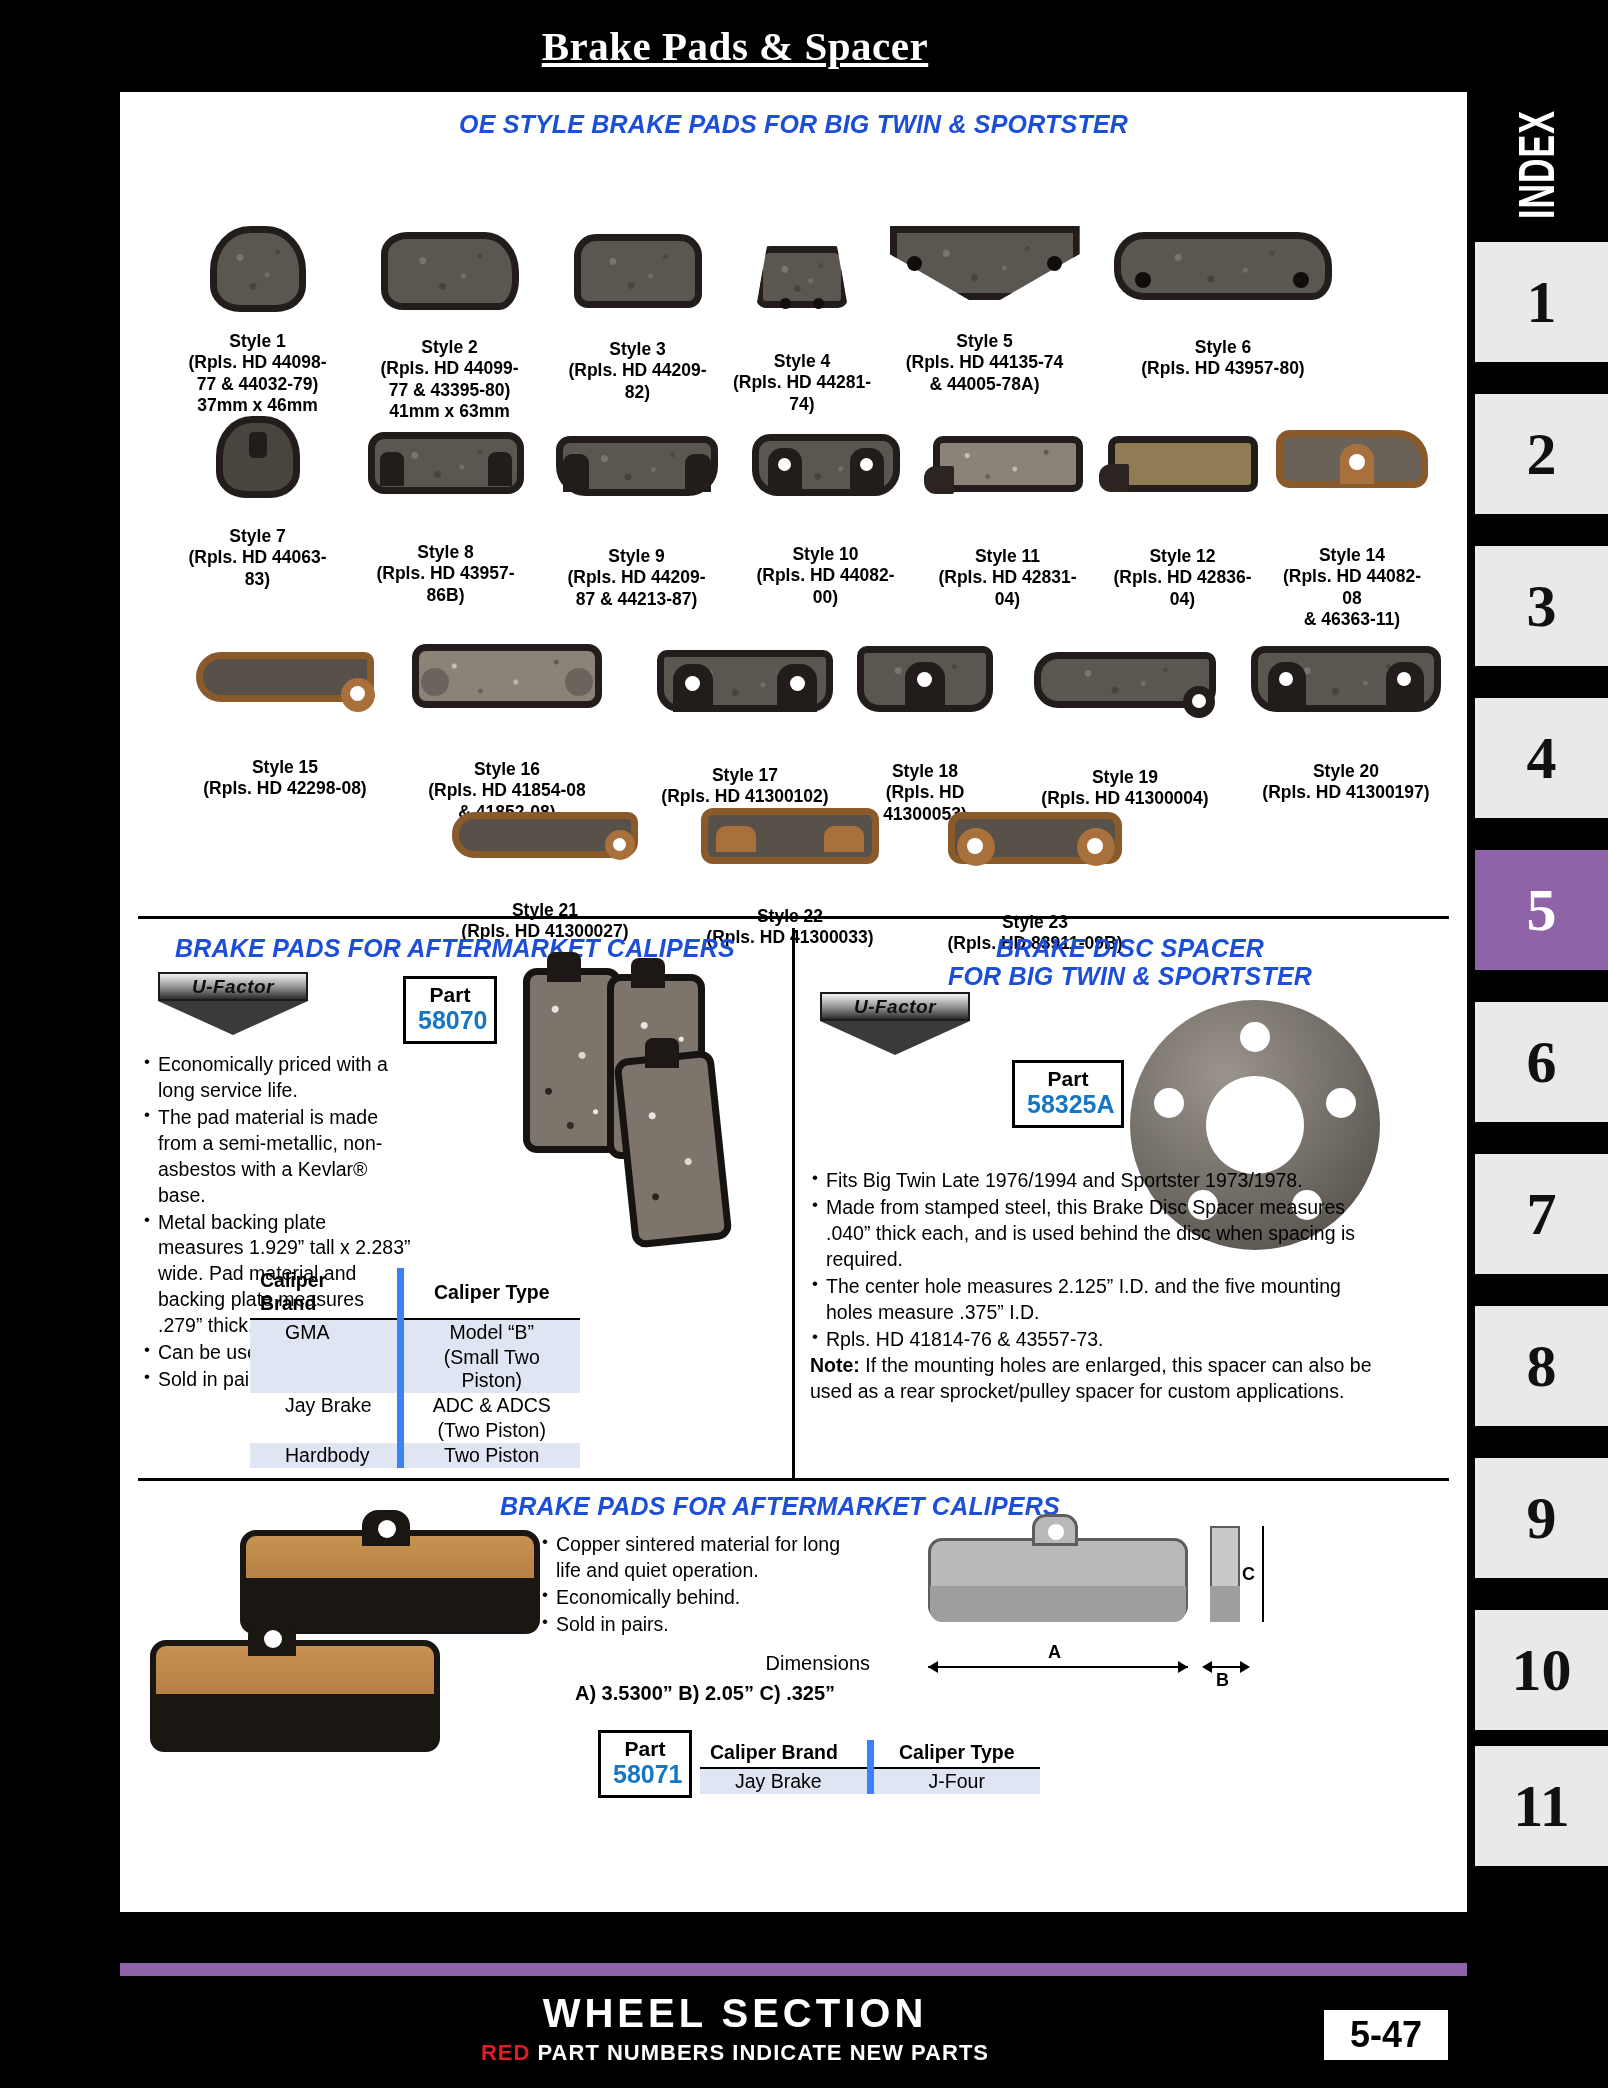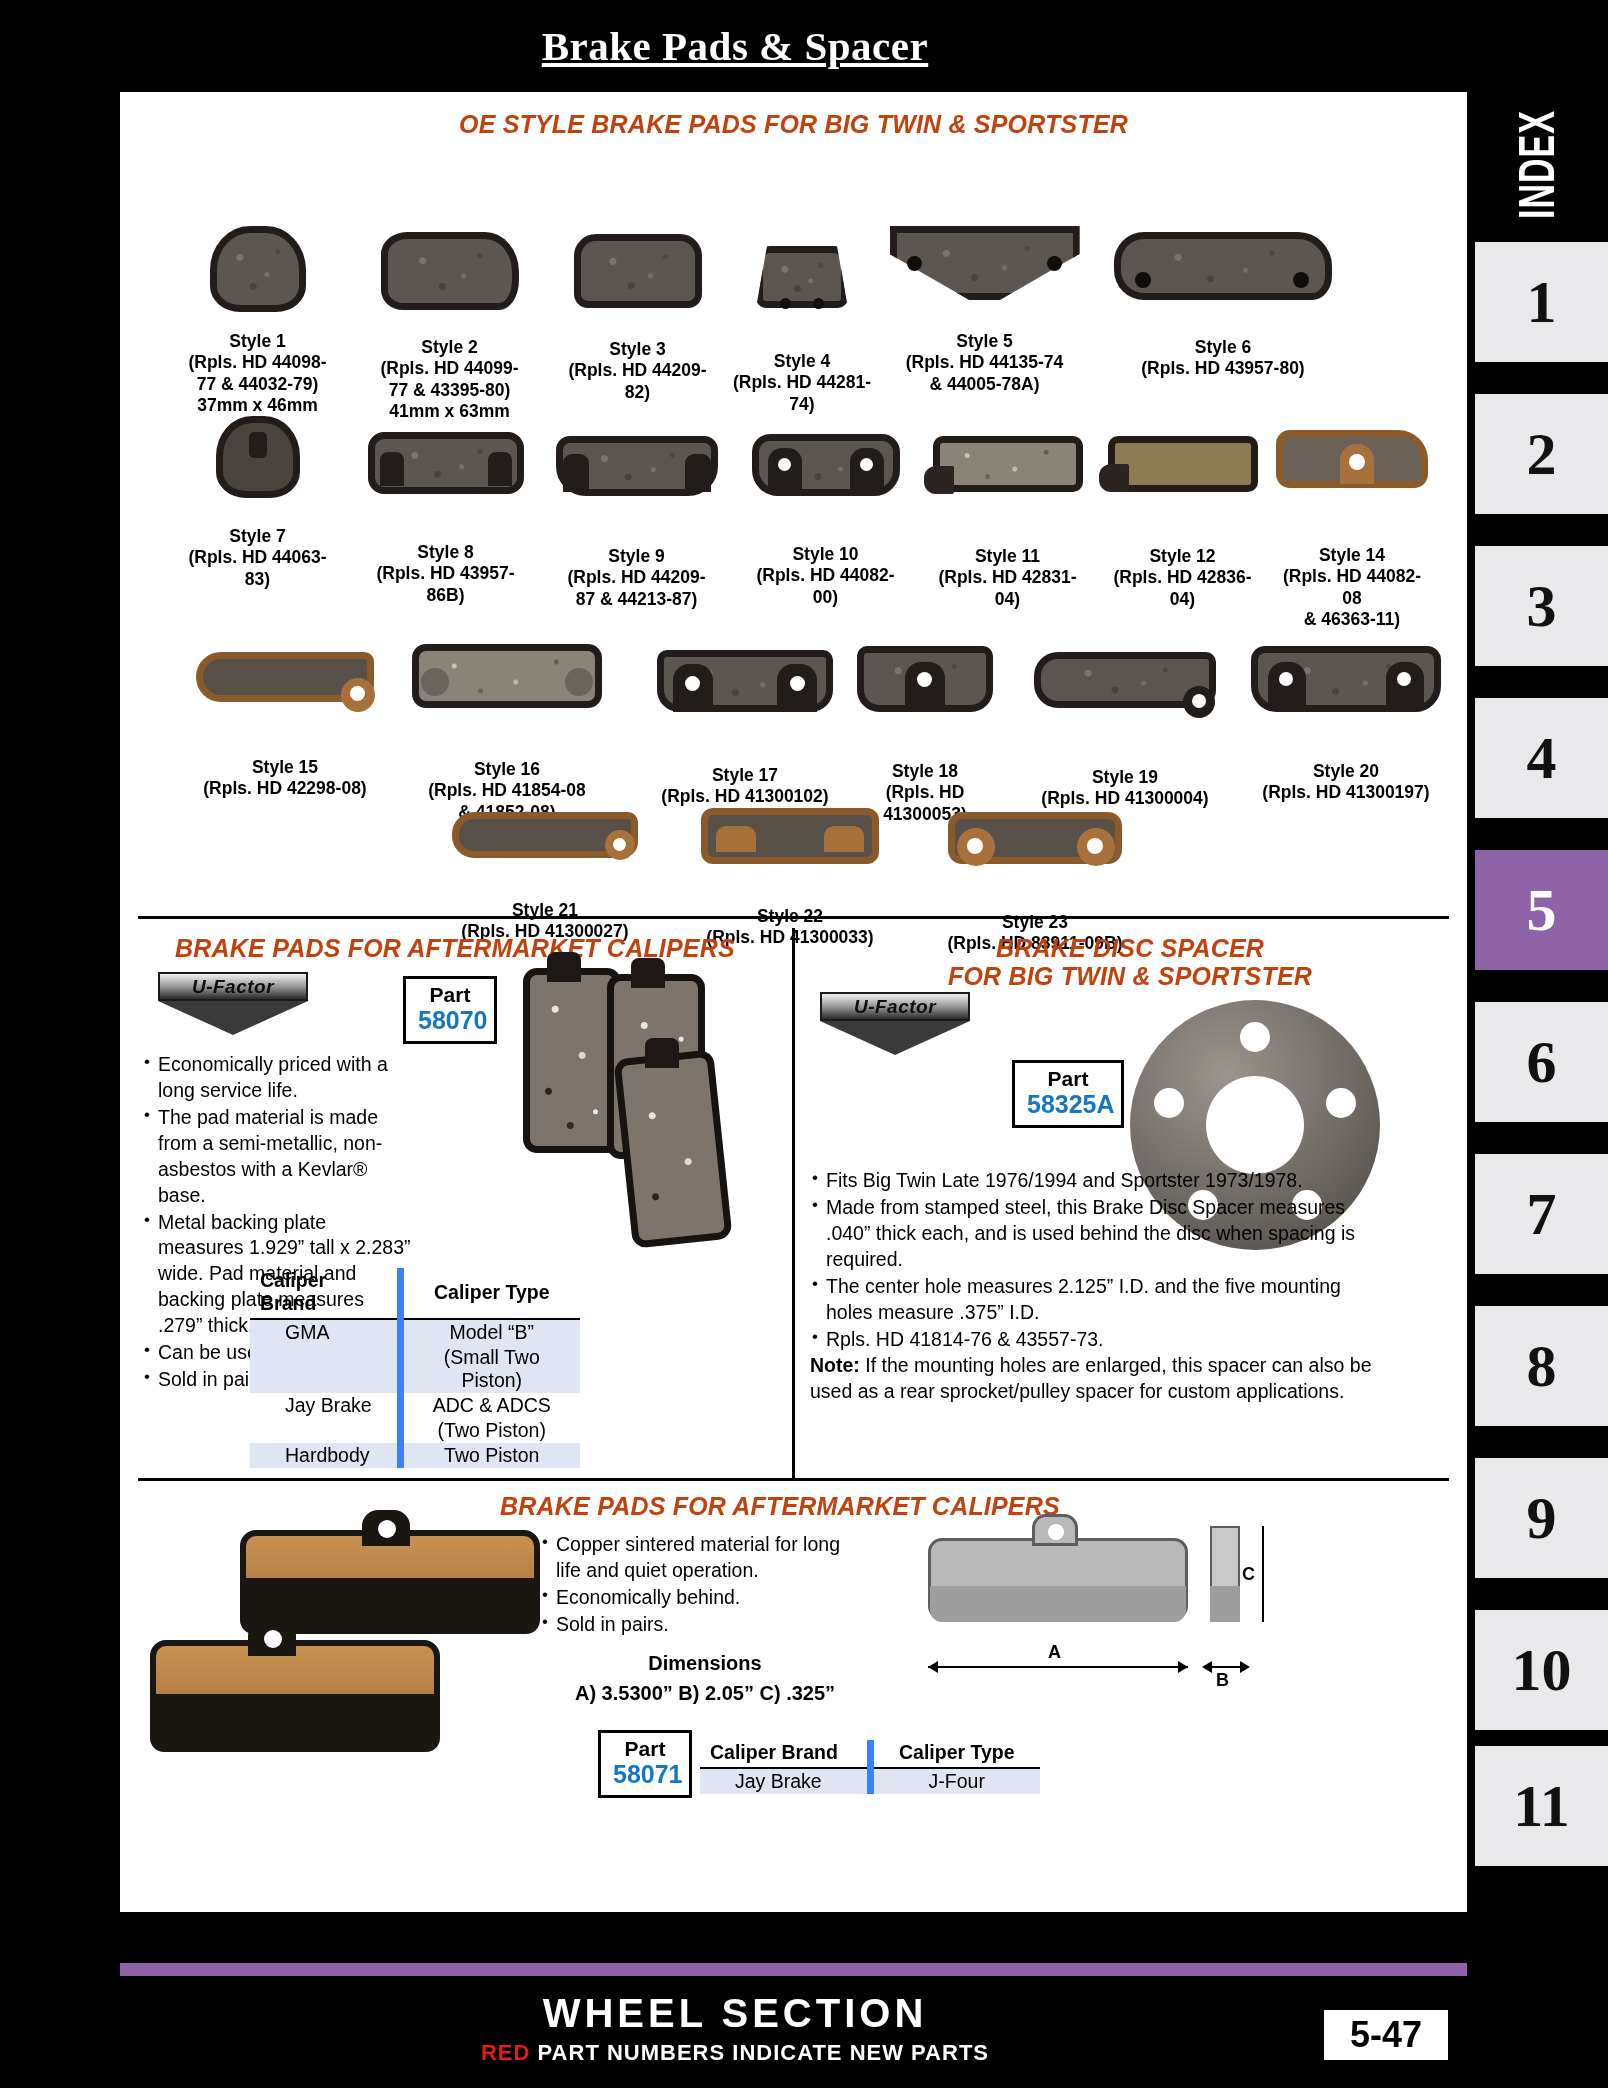--- a/index.html
+++ b/index.html
@@ -53,21 +53,21 @@
   .idx-tab.active { background: #8e63a8; color: #fff; }
   .idx-tab.active::before,
   .idx-tab.active::after {
     content: ""; position: absolute; left: 0; width: 133px; height: 6px; background: #000;
   }
   .idx-tab.active::before { top: -6px; }
   .idx-tab.active::after  { bottom: -6px; }
 
   
   .blue-head {
-    text-align: center; color: #c2410c;
+    text-align: center; color: #1d4ed8;
     font-weight: bold; font-style: italic;
     font-size: 25px; letter-spacing: .2px;
   }
   #oe-head { position: absolute; left: 0; top: 18px; width: 1347px; }
 
   .pad-cell { position: absolute; text-align: center; }
   .pad-cap  {
     font-weight: bold; font-size: 17.5px; color: #000; line-height: 1.22;
   }
   .pad-art { position: relative; margin: 0 auto; }
@@ -560,21 +560,21 @@
       <div style="position:absolute;left:108px;top:98px;width:48px;height:36px;background:#1a1612;border-radius:16px 16px 0 0"></div>
       <div style="position:absolute;left:124px;top:108px;width:18px;height:18px;border-radius:50%;background:#fff"></div>
     </div>
 
     <ul class="bullets" style="left:420px; top:1440px; width:330px">
       <li>Copper sintered material for long life and quiet operation.</li>
       <li>Economically behind.</li>
       <li>Sold in pairs.</li>
     </ul>
 
-    <div style="position:absolute;left:420px;top:1560px;width:330px;text-align:center;font-weight:bold;font-size:20px">Dimensions</div>
+    <div style="position:absolute;left:420px;top:1560px;width:330px;text-align:right;font-weight:normal;font-size:20px">Dimensions</div>
     <div style="position:absolute;left:400px;top:1590px;width:370px;text-align:center;font-weight:bold;font-size:20px">A) 3.5300” B) 2.05” C) .325”</div>
 
     <div style="position:absolute;left:790px;top:1420px;width:510px;height:220px">
       <div style="position:absolute;left:18px;top:26px;width:260px;height:82px;border-radius:14px;background:#b9b9b9;border:3px solid #5d5d5d"></div>
       <div style="position:absolute;left:20px;top:74px;width:256px;height:36px;background:#9e9e9e;border-radius:0 0 12px 12px"></div>
       <div style="position:absolute;left:122px;top:2px;width:46px;height:32px;background:#b9b9b9;border:3px solid #5d5d5d;border-radius:14px 14px 0 0"></div>
       <div style="position:absolute;left:138px;top:12px;width:16px;height:16px;border-radius:50%;background:#fff"></div>
       <div style="position:absolute;left:300px;top:14px;width:30px;height:96px;background:#c9c9c9;border:2px solid #5d5d5d"></div>
       <div style="position:absolute;left:300px;top:74px;width:30px;height:36px;background:#9e9e9e"></div>
 

